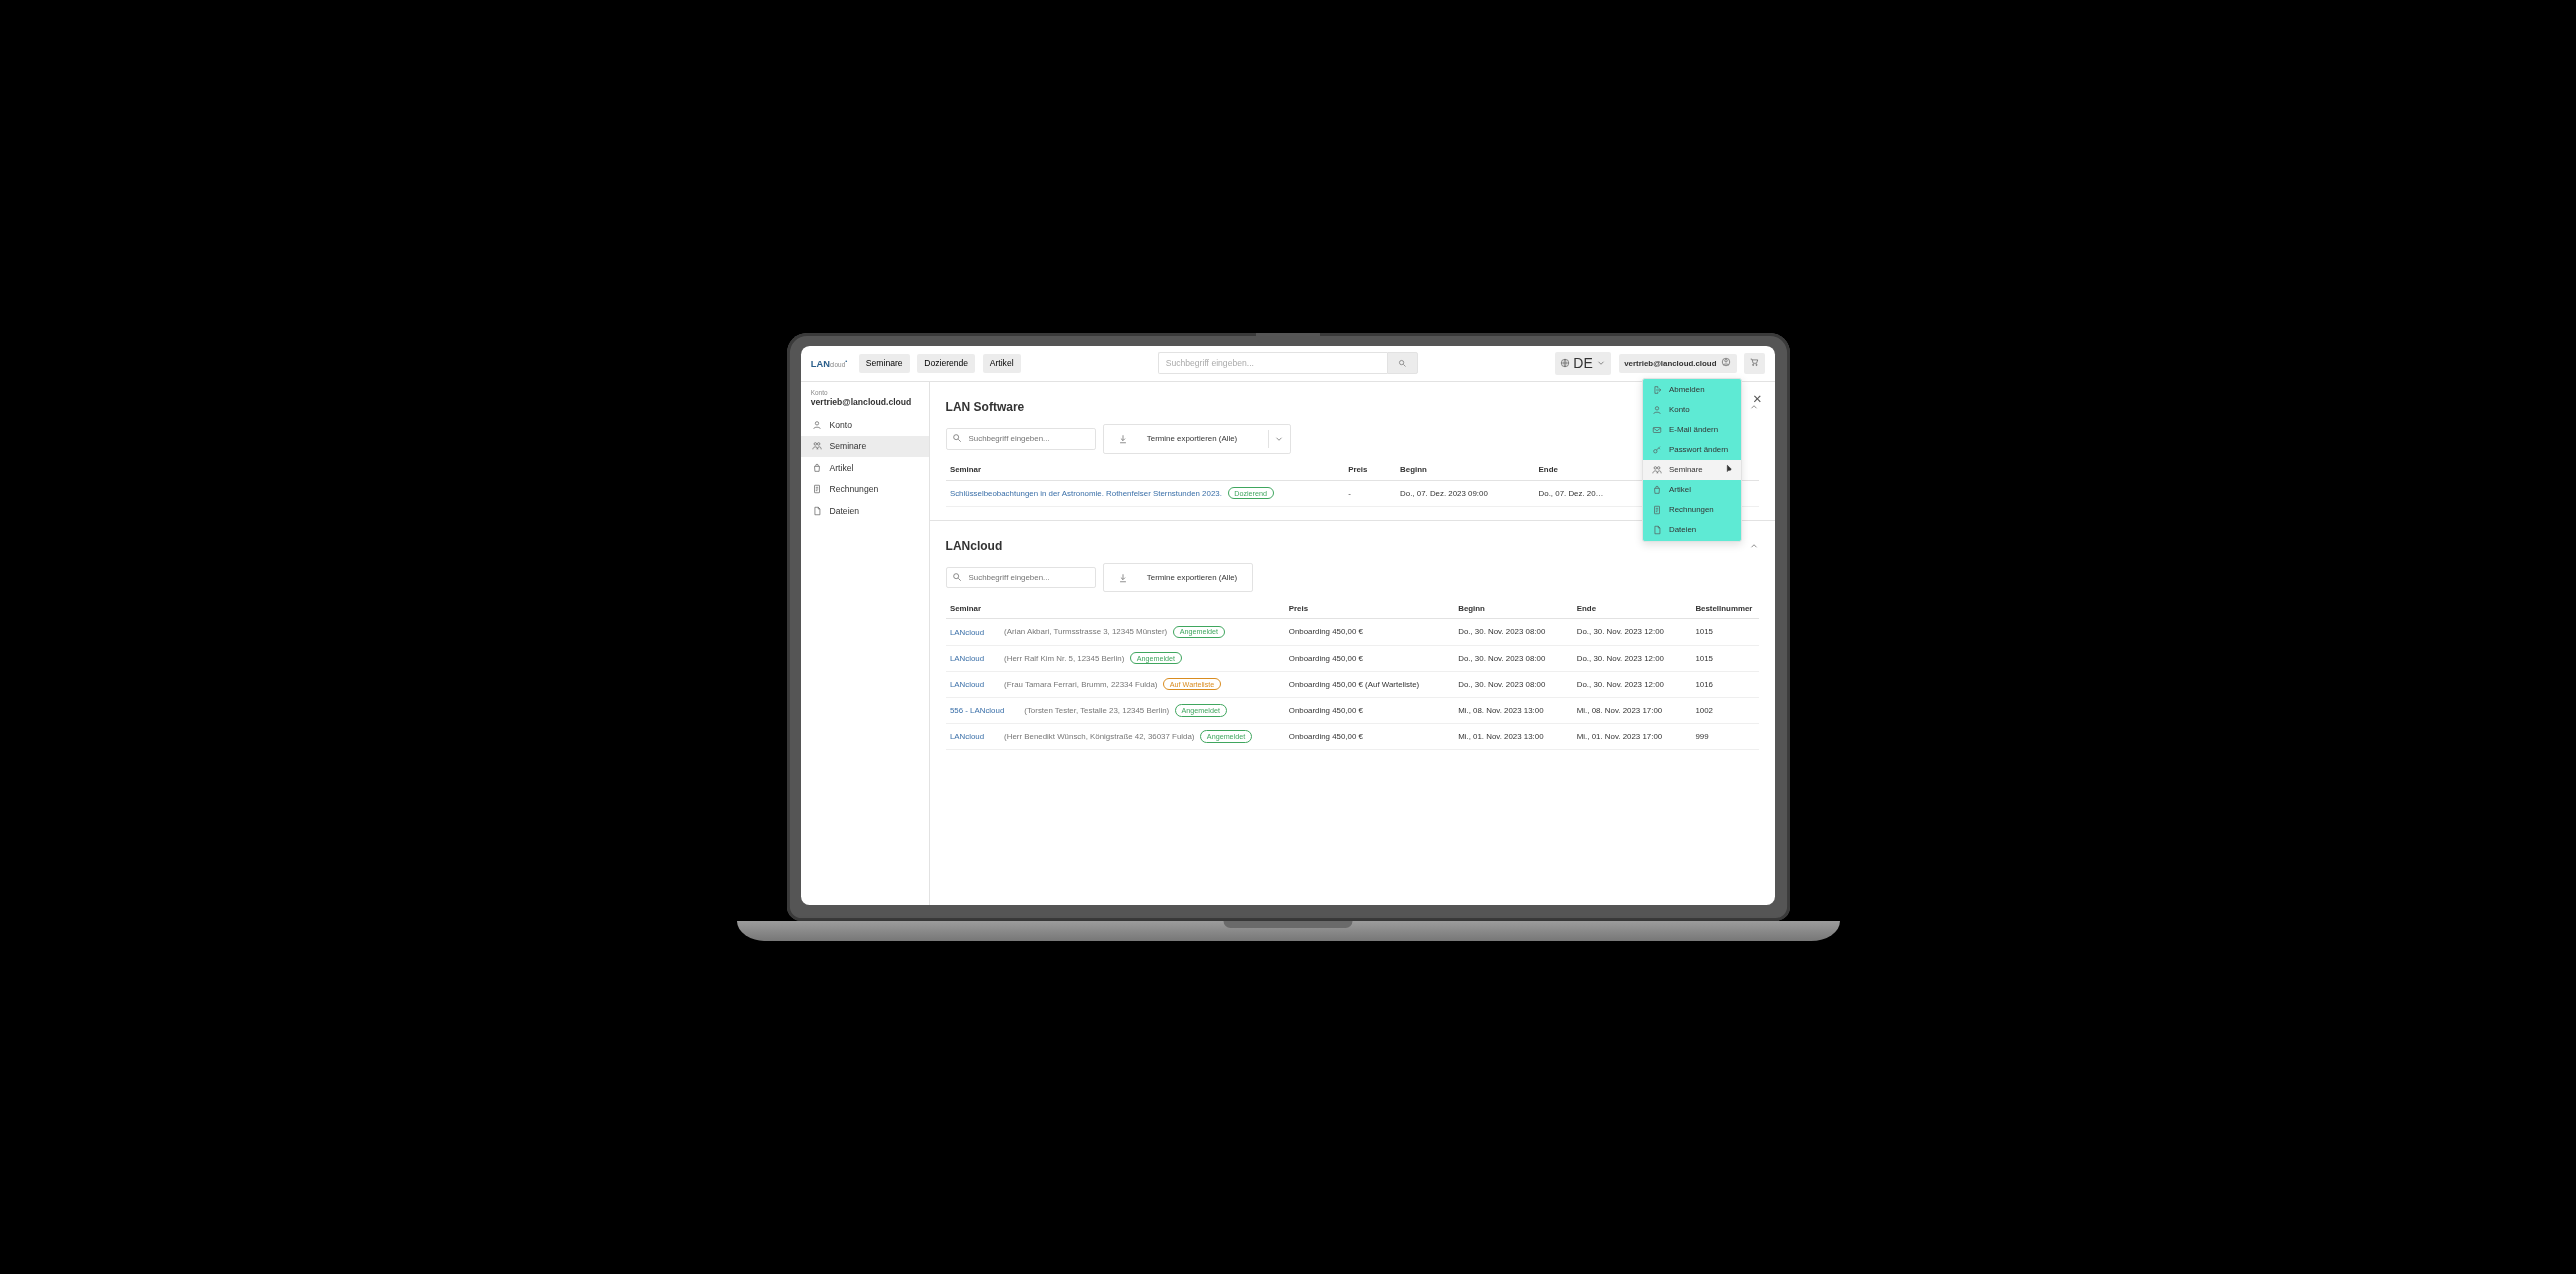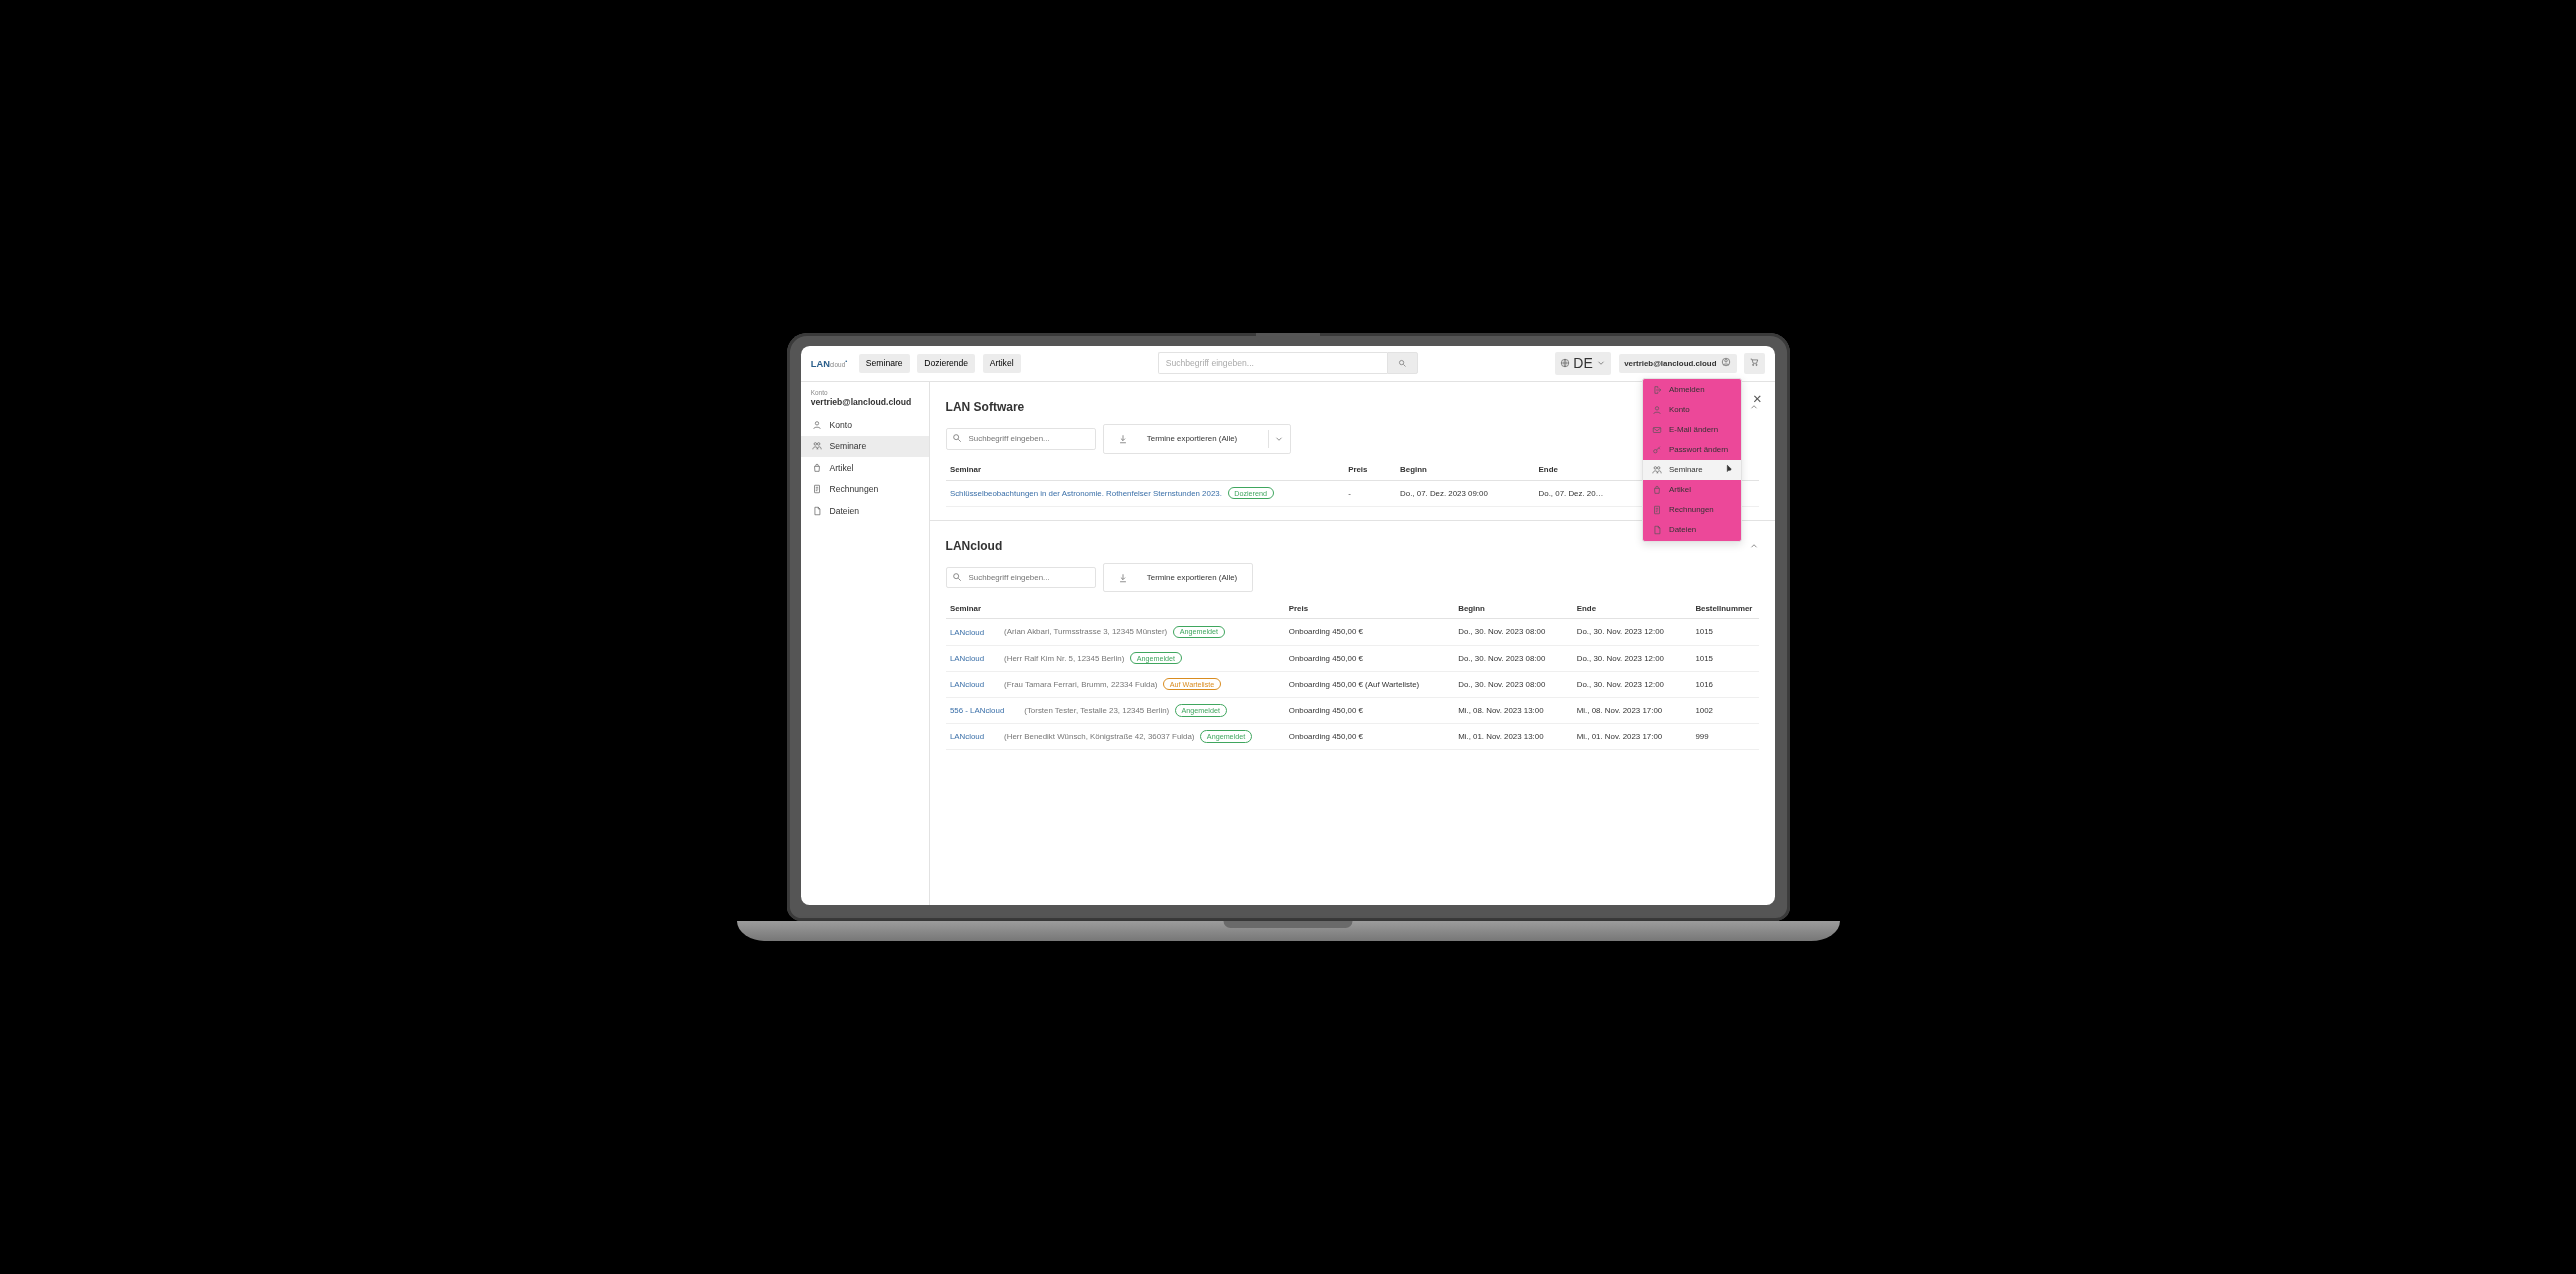--- a/index.html
+++ b/index.html
@@ -277,21 +277,21 @@
   .badge.orange { color: var(--orange); border-color: var(--orange); }
 
   .divider { height: 0.7px; background: var(--border); margin: 13px -15.8px; }
 
   
   .user-menu {
     position: absolute;
     top: 31.5px;
     right: 33px;
     width: 100px;
-    background: #ec4899;
+    background: #5eead4;
     border: 0.7px solid var(--border);
     border-radius: 2.9px;
     box-shadow: 0 2.9px 8.6px rgba(0,0,0,.12);
     z-index: 60;
     padding: 1.4px 0;
   }
   .menu-item {
     display: flex;
     align-items: center;
     gap: 7.2px;

